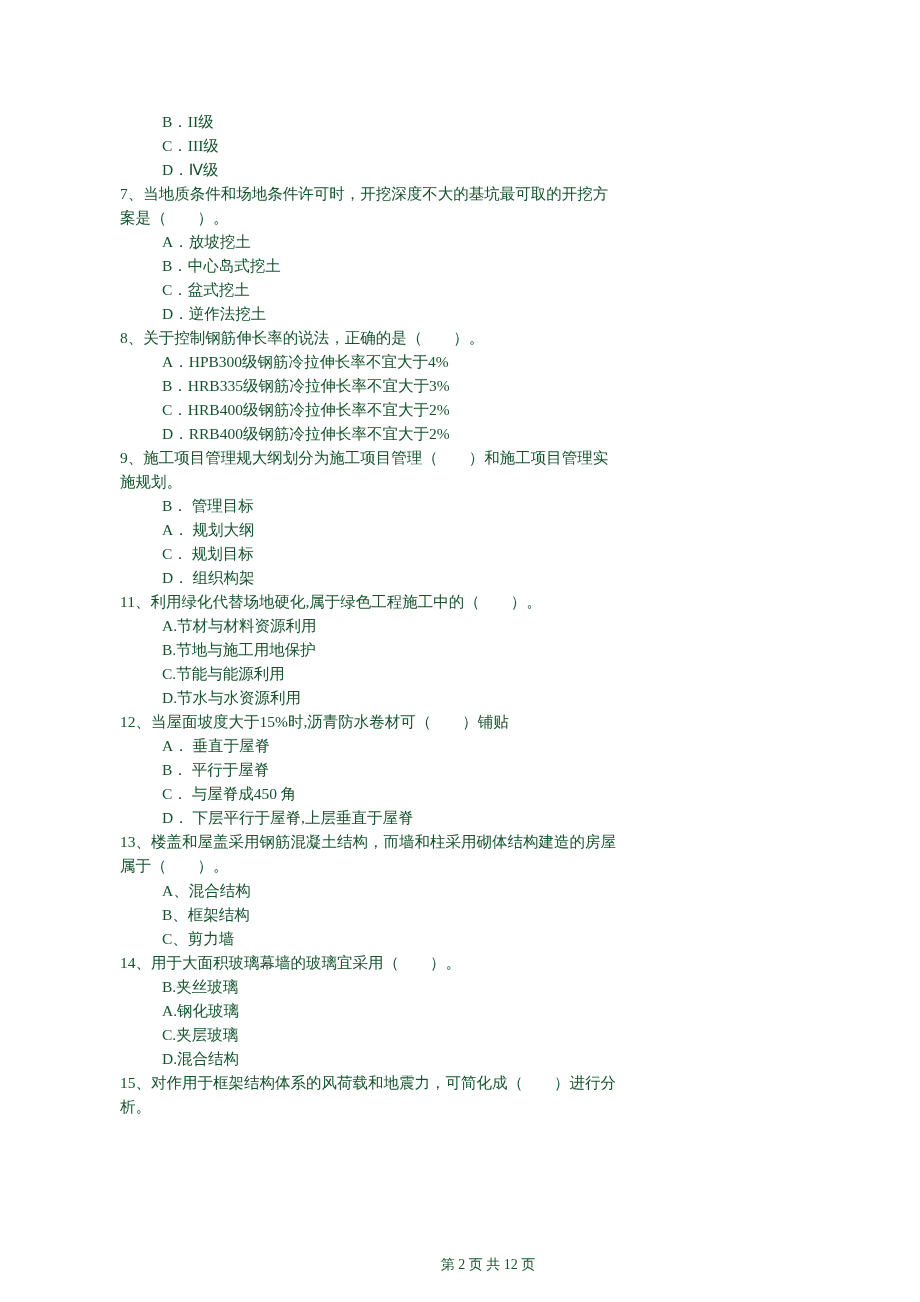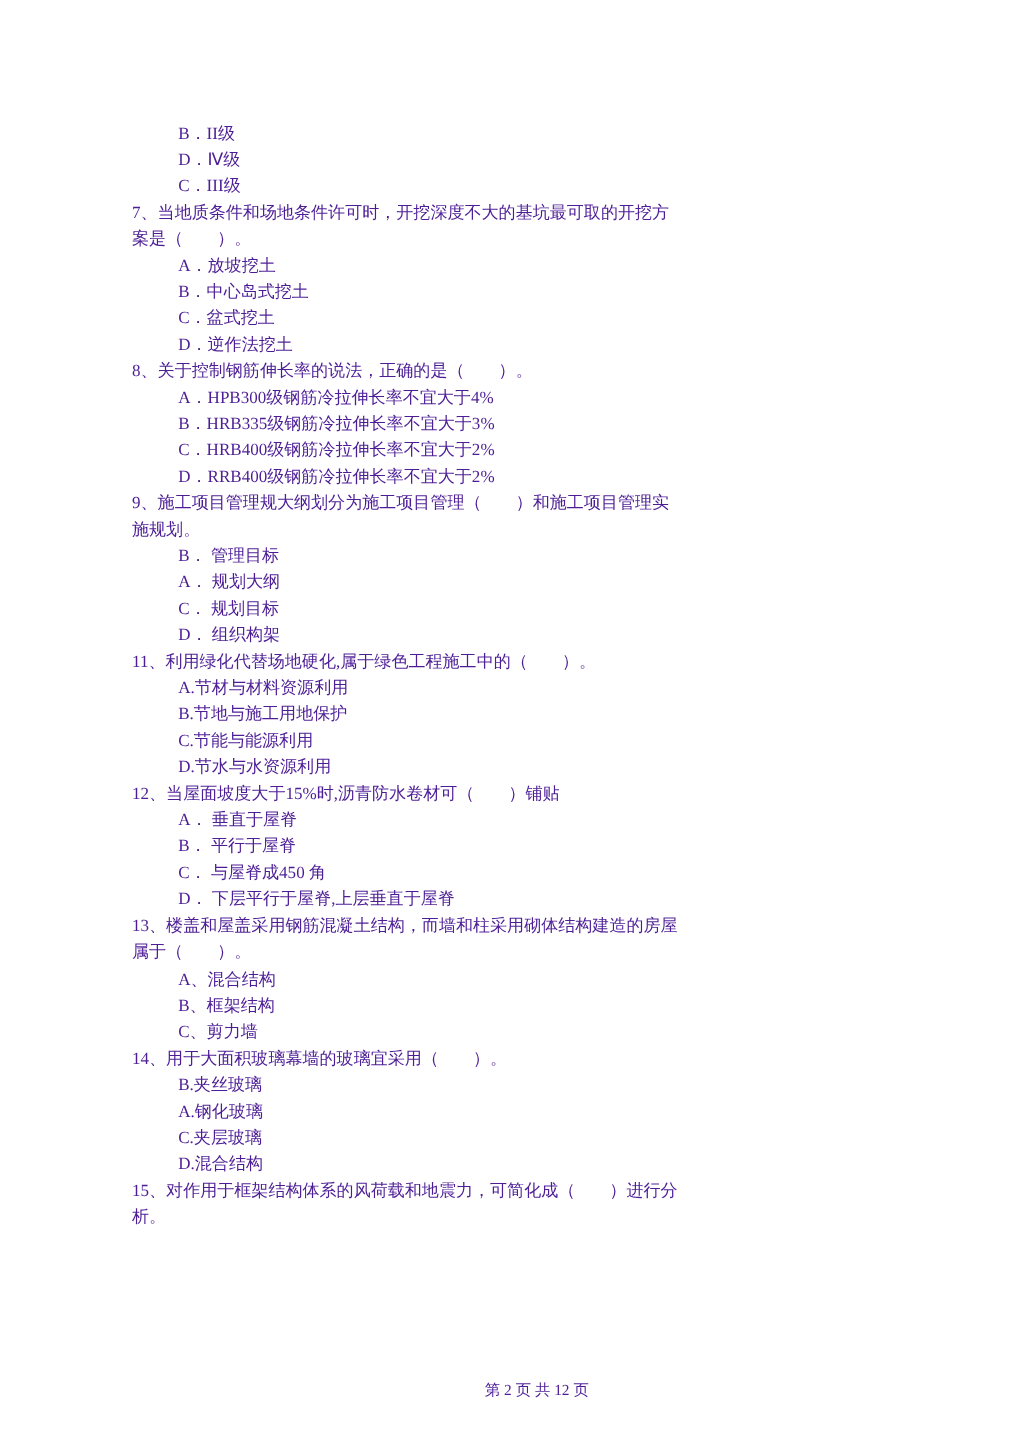--- a/index.html
+++ b/index.html
@@ -8,21 +8,21 @@
     background: #ffffff;
     width: 920px;
   }
   .page {
     width: 736px;
     min-height: 1302px;
     box-sizing: border-box;
     padding: 110px 120px 40px 120px;
     font-family: "SimSun", "宋体", serif;
     font-size: 15.5px;
-    color: #4c1d95;
+    color: #14532d;
     line-height: 1.55;
     position: relative;
   }
   .q-block {
     margin: 0;
   }
   .opt-line {
     padding-left: 42px;
     white-space: pre;
   }
@@ -40,22 +40,22 @@
     padding-left: 28px;
   }
 </style>
 </head>
 <body>
 
 <div class="page">
 
   <div class="q-block">
     <div class="opt-line">B．II级</div>
+    <div class="opt-line">C．III级</div>
     <div class="opt-line">D．Ⅳ级</div>
-    <div class="opt-line">C．III级</div>
   </div>
 
   <div class="q-block">
     <div class="q-line">7、当地质条件和场地条件许可时，开挖深度不大的基坑最可取的开挖方案是（　　）。</div>
     <div class="opt-line">A．放坡挖土</div>
     <div class="opt-line">B．中心岛式挖土</div>
     <div class="opt-line">C．盆式挖土</div>
     <div class="opt-line">D．逆作法挖土</div>
   </div>
 

